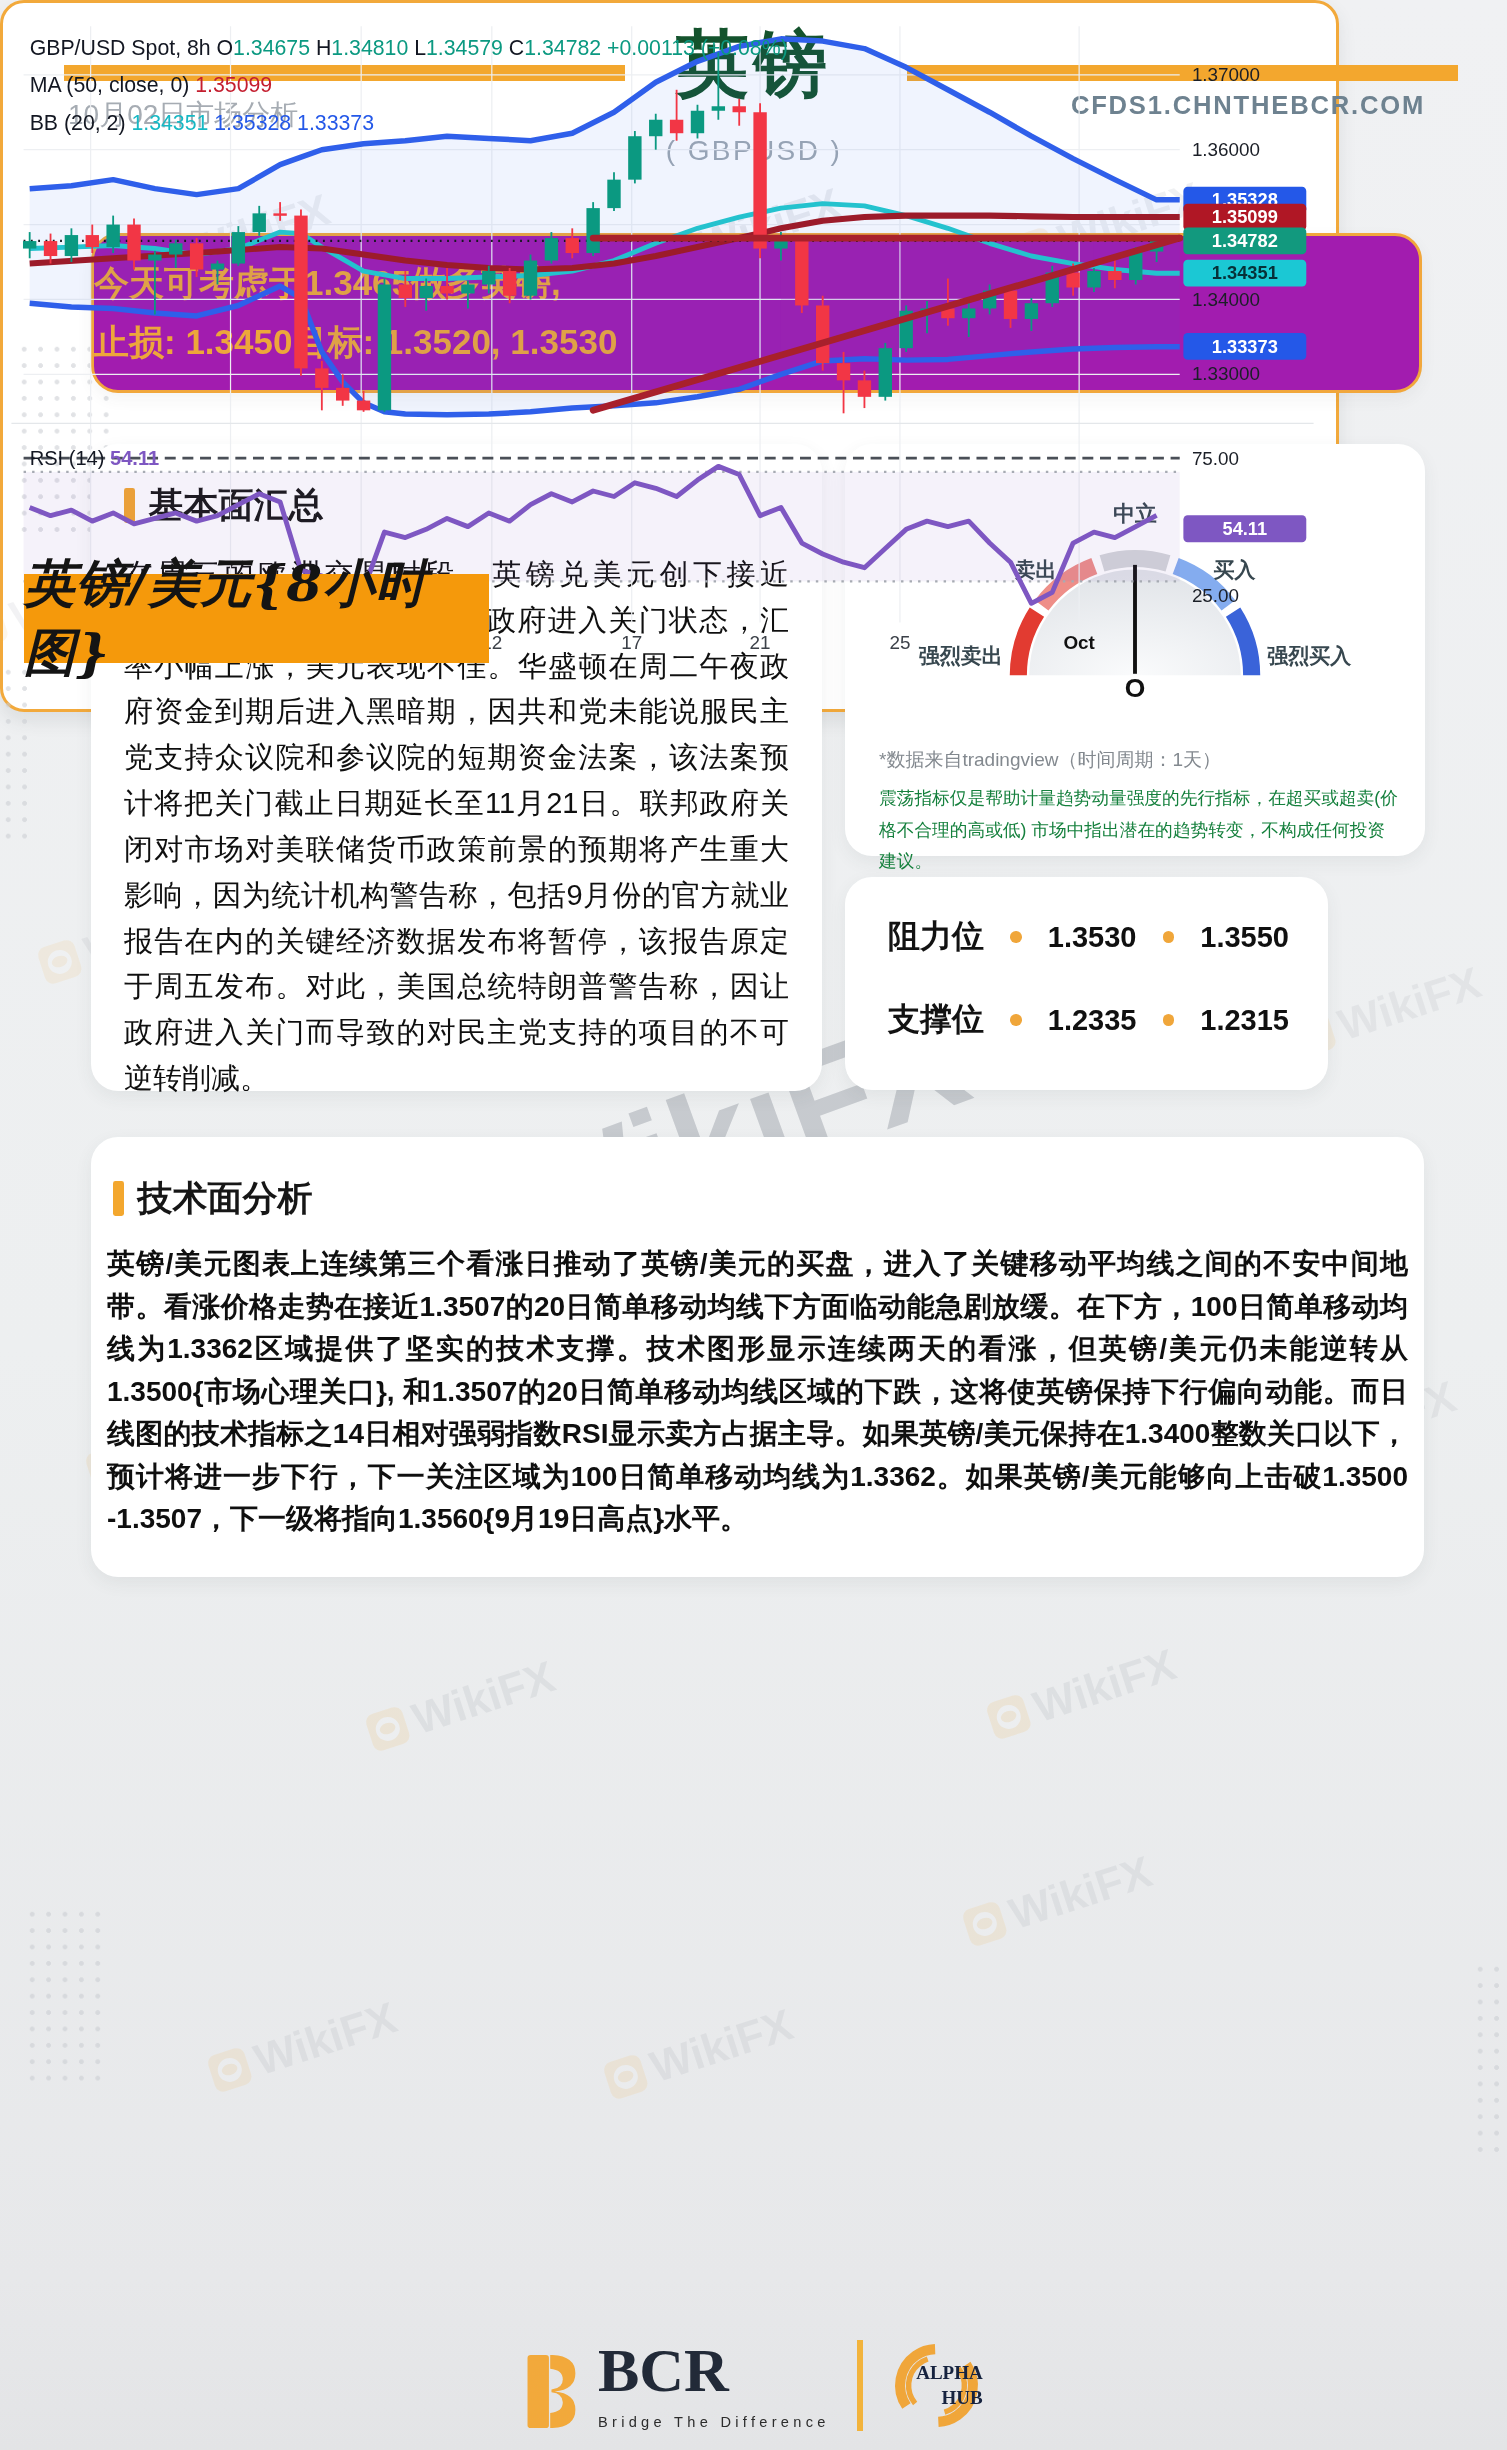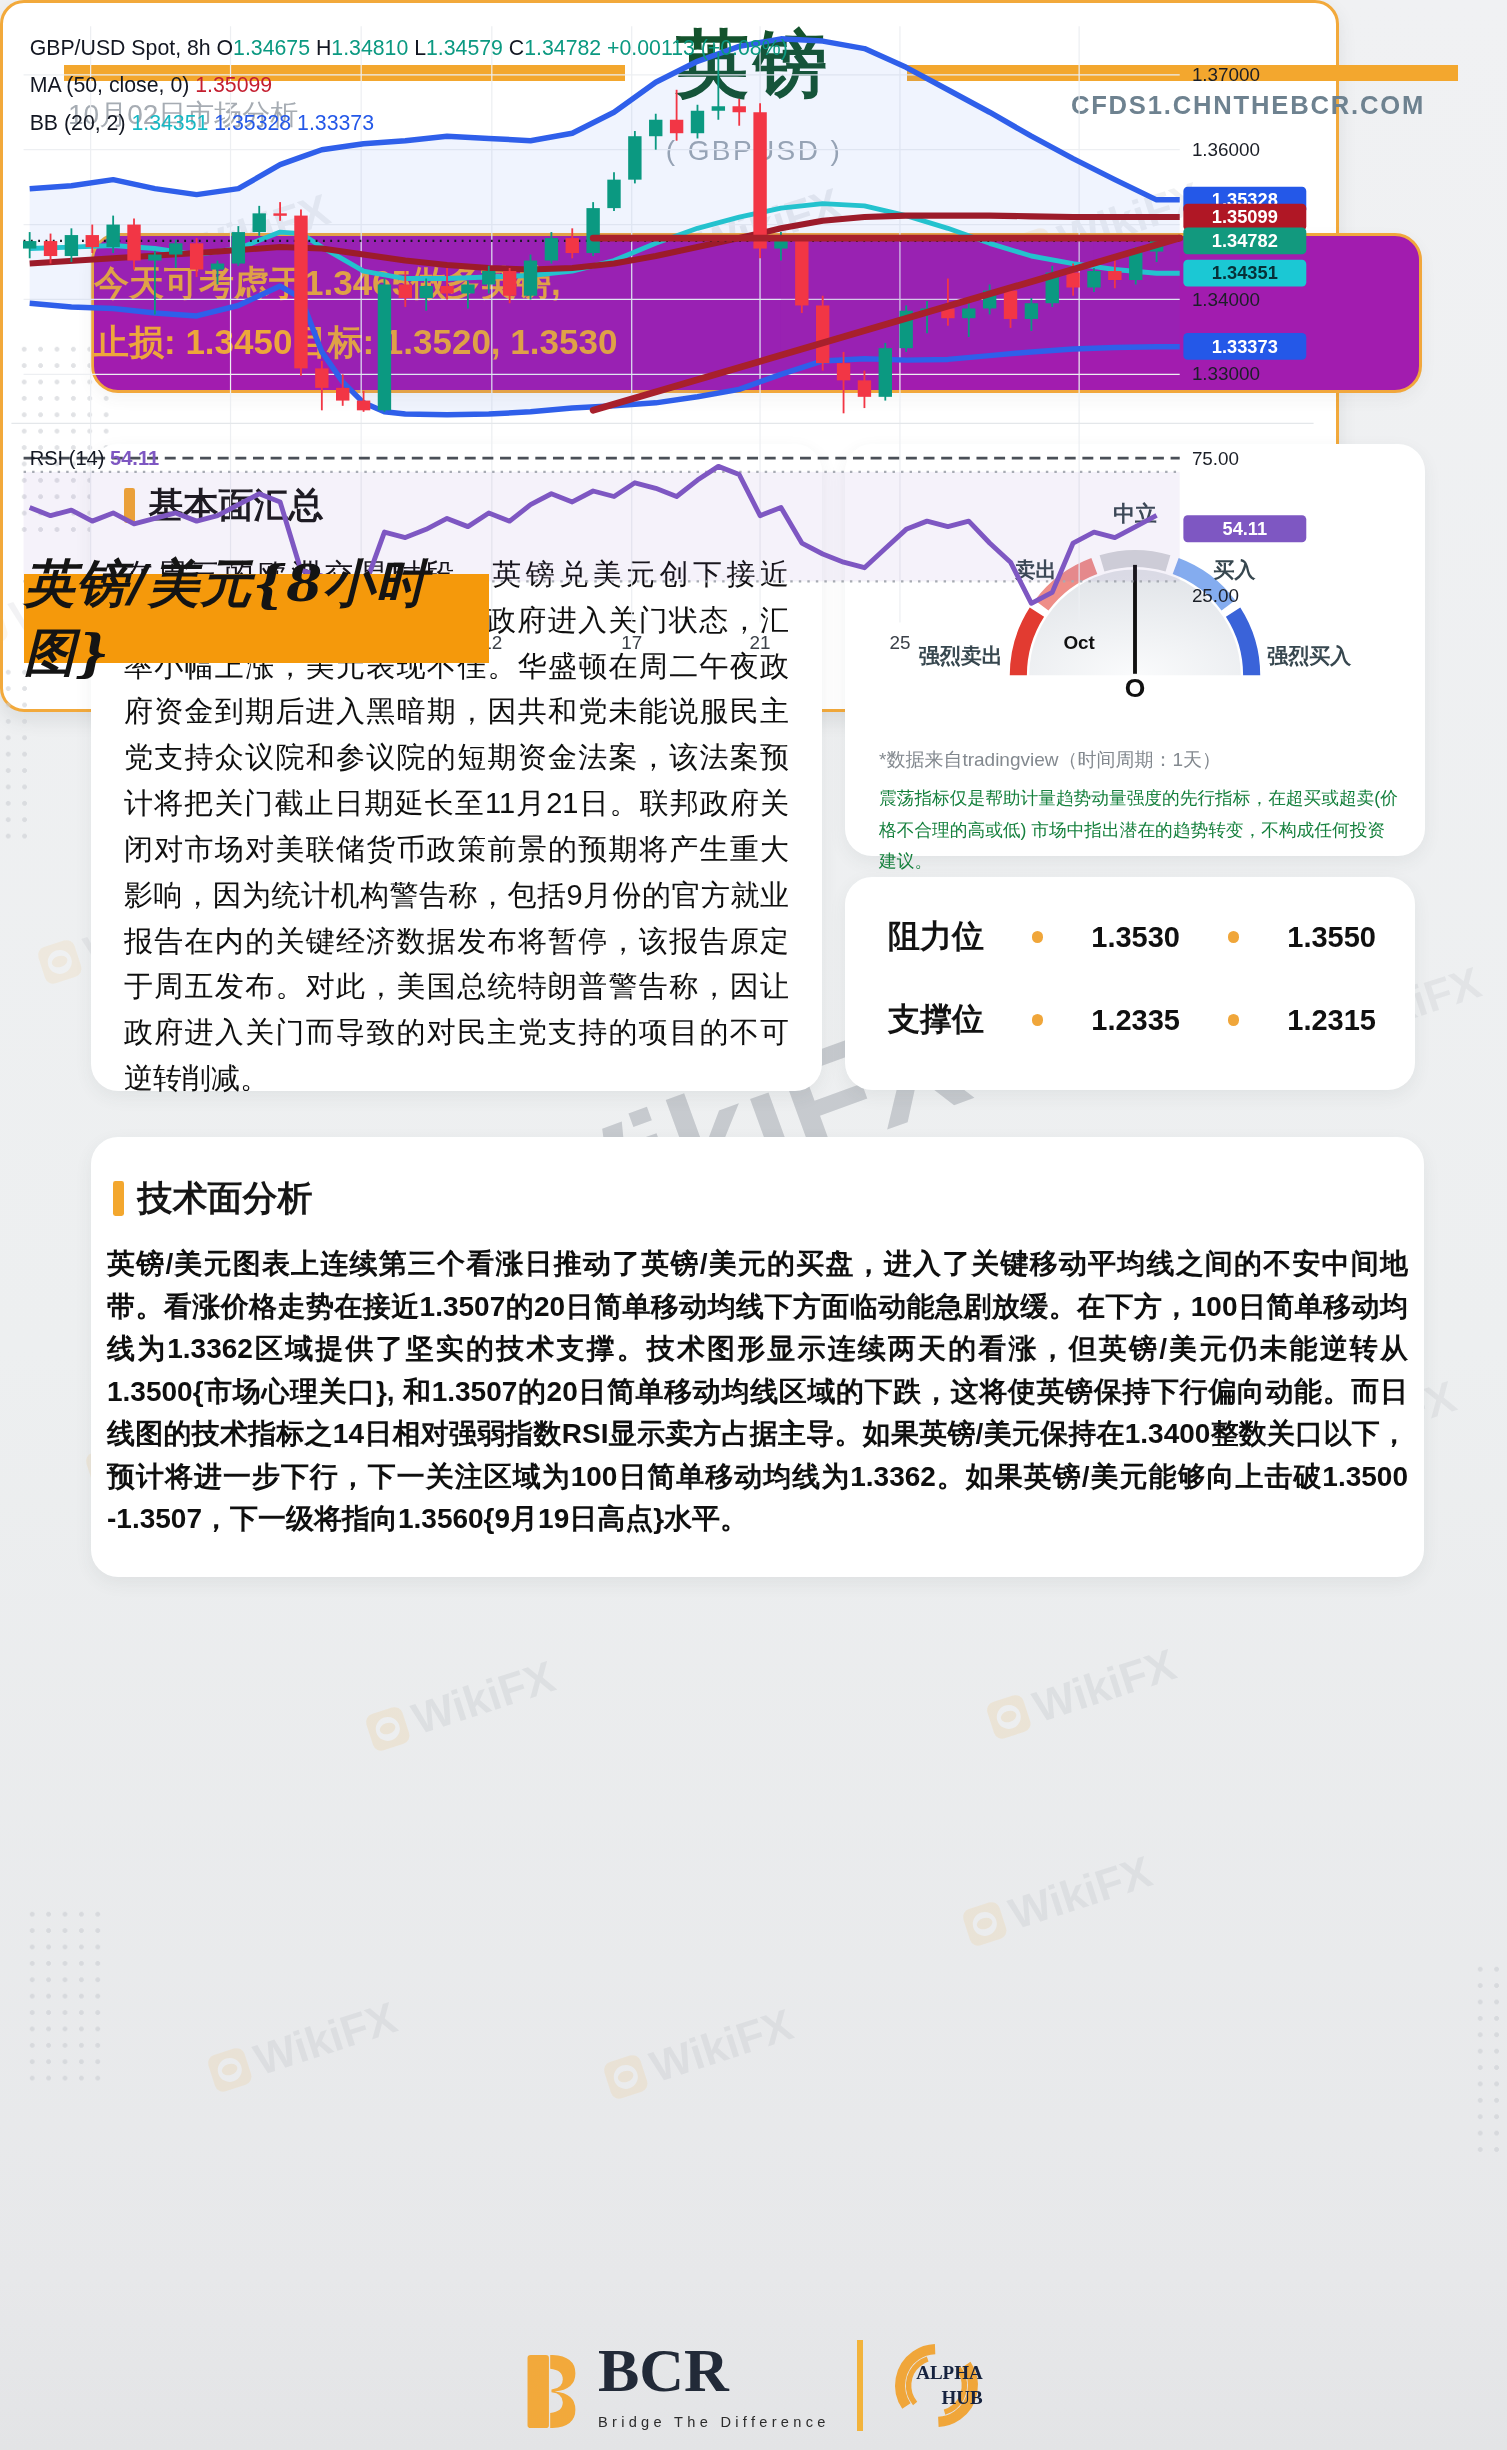--- a/index.html
+++ b/index.html
@@ -29,21 +29,21 @@
   
   .fund-card{left:91px;top:444px;width:731px;height:647px;}
   .fund-card .sec-title{margin:38px 33px 0;}
   .fund-body{margin:23px 33px 0;font-size:29px;line-height:1.58;color:#0f0f0f;text-align:justify;}
   
   .gauge-card{left:845px;top:444px;width:580px;height:412px;}
   #gauge-svg{position:absolute;left:72px;top:54px;width:436px;height:210px;}
   .gauge-note1{position:absolute;left:34px;right:30px;top:303px;font-size:19px;color:#83898f;}
   .gauge-note2{position:absolute;left:34px;right:27px;top:339px;font-size:17.7px;line-height:1.78;color:#15803d;}
   
-  .levels-card{left:845px;top:877px;width:570px;height:213px;}
+  .levels-card{left:845px;top:877px;width:483px;height:213px;}
   .level-row{position:absolute;left:43px;right:39px;display:flex;align-items:center;justify-content:space-between;}
   .level-row.r1{top:38px;}
   .level-row.r2{top:121px;}
   .level-label{font-size:32px;font-weight:bold;color:#121212;}
   .level-dot{width:11.6px;height:11.6px;border-radius:50%;background:#f0a63a;}
   .level-val{font-size:29px;font-weight:600;color:#101010;}
   
   .tech-card{left:91px;top:1137px;width:1333px;height:440px;}
   .tech-card .sec-title{margin:38px 22px 0;}
   .tech-body{margin:21px 16px 0;font-size:28px;line-height:1.52;color:#0f0f0f;text-align:justify;font-weight:bold;}

